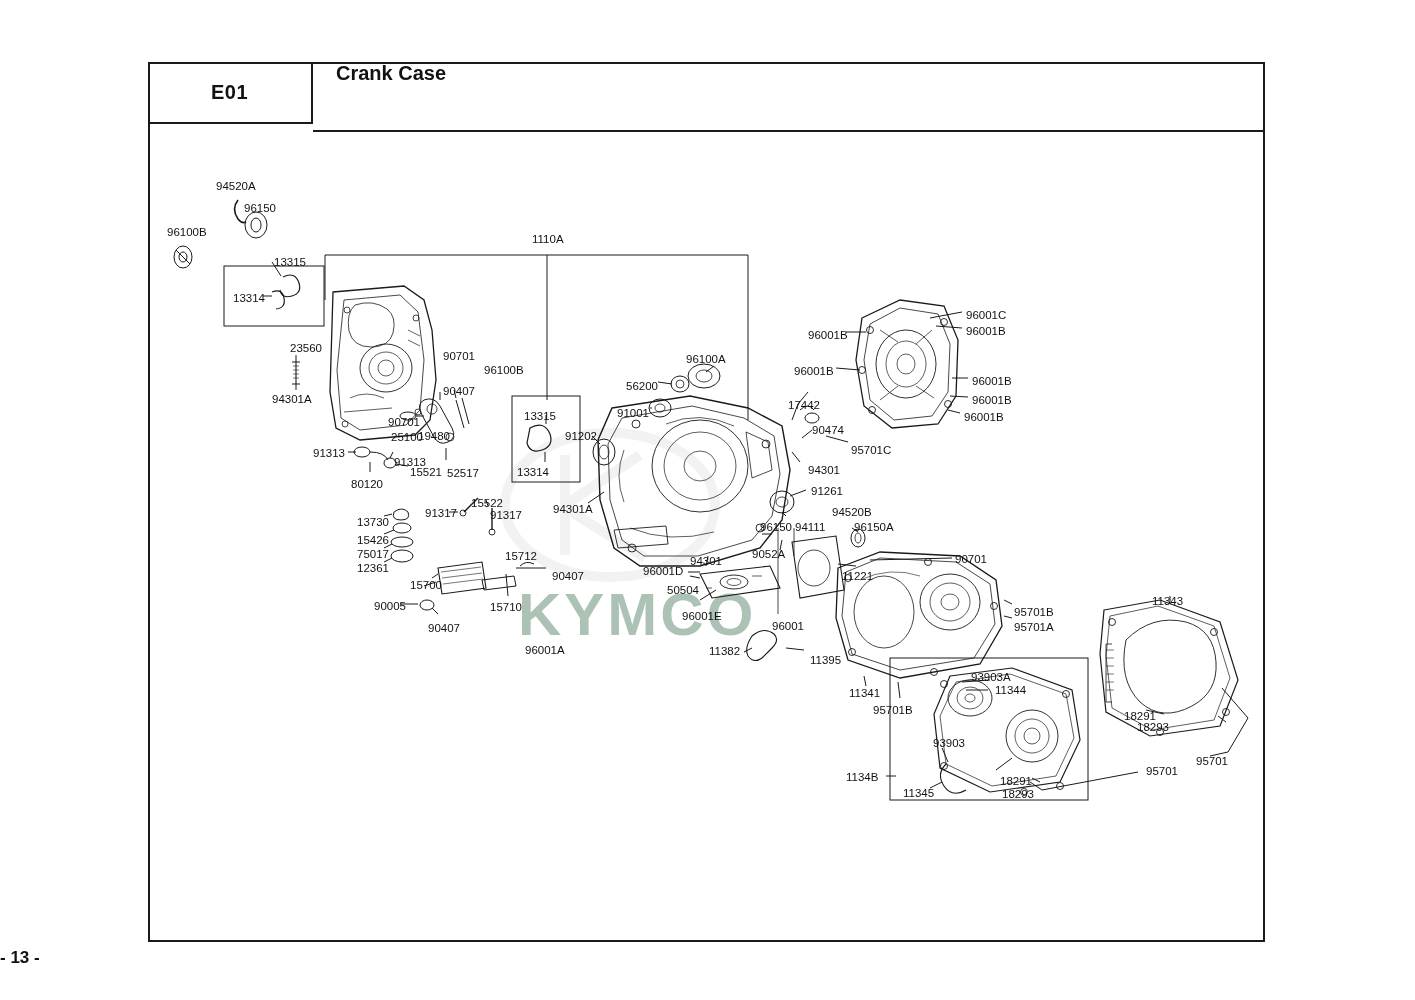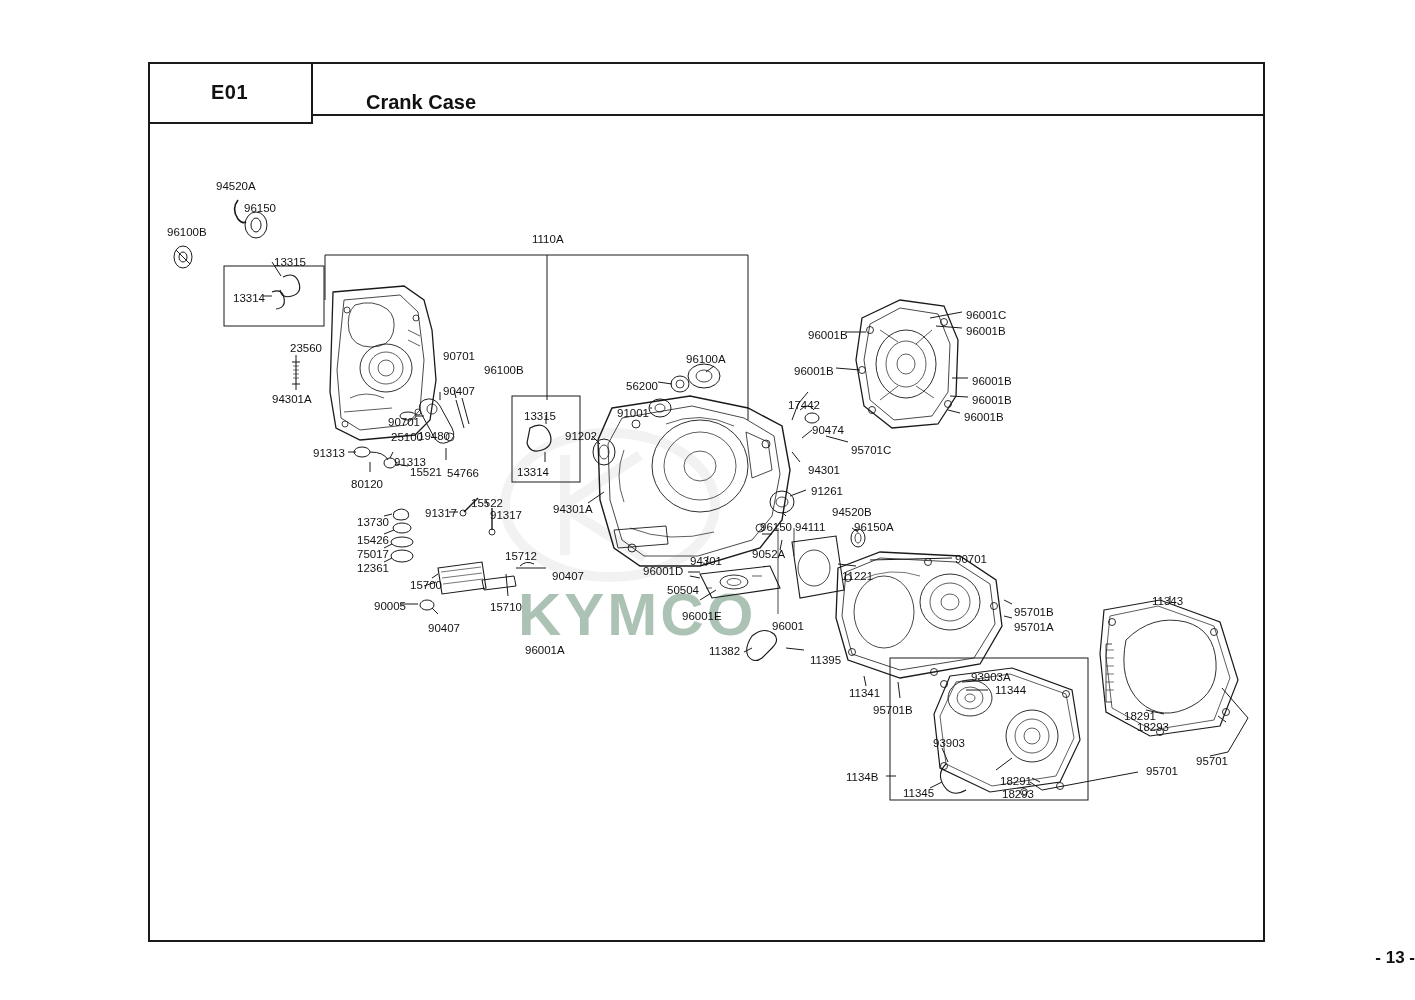--- a/index.html
+++ b/index.html
@@ -48,38 +48,38 @@
     font-size: 20px;
     font-weight: bold;
     color: #111;
     letter-spacing: 0.5px;
   }
   .title-bar {
     position: absolute;
     left: 313px;
     top: 62px;
     width: 952px;
-    height: 54px;
+    height: 70px;
     border-bottom: 2px solid #1a1a1a;
     box-sizing: border-box;
     display: flex;
-    align-items: flex-end;
-    padding-left: 53px;
+    align-items: flex-start;
+    padding-left: 23px;
   }
   .title-name {
     font-size: 20px;
     font-weight: bold;
     color: #111;
   }
   .page-number {
     position: absolute;
     left: 0;
     top: 948px;
     width: 1415px;
-    text-align: right;
+    text-align: left;
     font-size: 17px;
     font-weight: bold;
     color: #111;
   }
 
   
   .watermark {
     position: absolute;
     left: 470px;
     top: 400px;
@@ -391,21 +391,21 @@
     <div class="lbl" style="left:272px;top:393px">94301A</div>
     <div class="lbl" style="left:388px;top:416px">90701</div>
     <div class="lbl" style="left:443px;top:350px">90701</div>
     <div class="lbl" style="left:443px;top:385px">90407</div>
     <div class="lbl" style="left:484px;top:364px">96100B</div>
     <div class="lbl" style="left:418px;top:430px">19480</div>
     <div class="lbl" style="left:391px;top:431px">25100</div>
     <div class="lbl" style="left:313px;top:447px">91313</div>
     <div class="lbl" style="left:394px;top:456px">91313</div>
     <div class="lbl" style="left:410px;top:466px">15521</div>
-    <div class="lbl" style="left:447px;top:467px">54766</div>
+    <div class="lbl" style="left:447px;top:467px">52517</div>
     <div class="lbl" style="left:351px;top:478px">80120</div>
     <div class="lbl" style="left:524px;top:410px">13315</div>
     <div class="lbl" style="left:517px;top:466px">13314</div>
     <div class="lbl" style="left:532px;top:233px">1110A</div>
     <div class="lbl" style="left:686px;top:353px">96100A</div>
     <div class="lbl" style="left:626px;top:380px">56200</div>
     <div class="lbl" style="left:617px;top:407px">91001</div>
     <div class="lbl" style="left:565px;top:430px">91202</div>
     <div class="lbl" style="left:553px;top:503px">94301A</div>
     <div class="lbl" style="left:357px;top:516px">13730</div>

